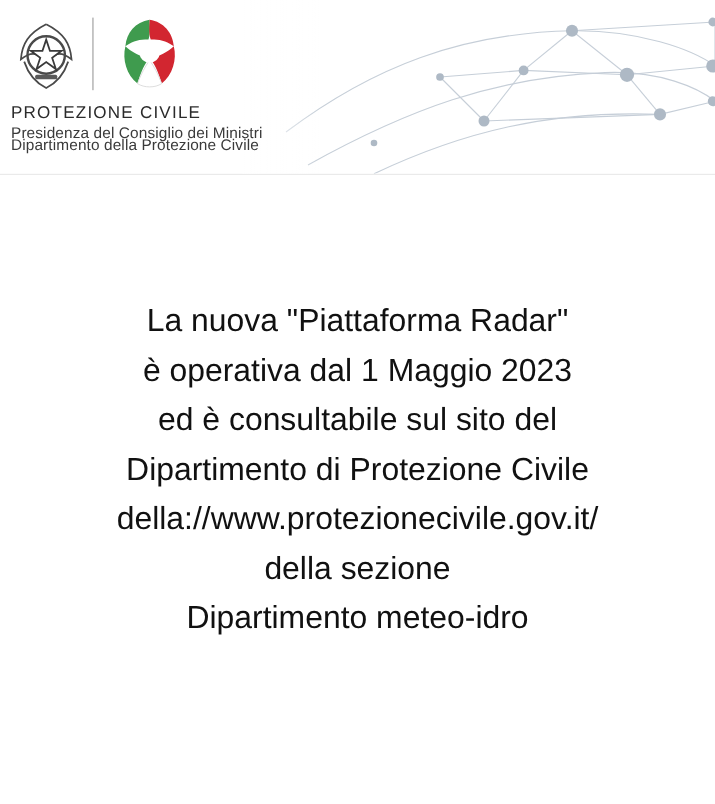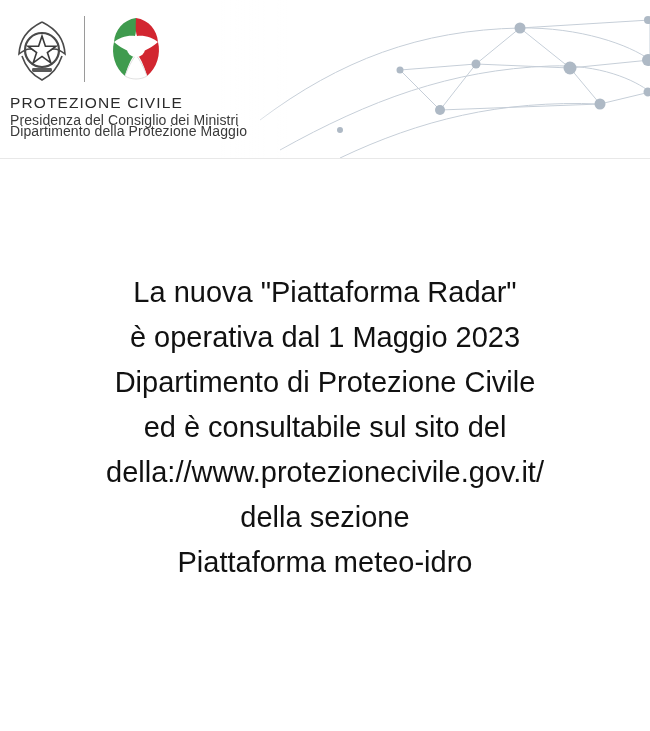--- a/index.html
+++ b/index.html
@@ -192,30 +192,30 @@
           <path d="M61 28 C 64 40, 60 54, 50 62 C 48 55, 45 46, 40 40 C 47 37, 56 33, 61 28 Z" fill="#d22630"></path>
           <path d="M28 62 C 34 66, 44 66, 50 62 C 47 54, 43 46, 39 41 C 35 46, 31 54, 28 62 Z" fill="#ffffff" stroke="#d8d8d8" stroke-width="0.8"></path>
           <ellipse cx="39" cy="35" rx="9" ry="8" fill="#ffffff"></ellipse>
         </svg>
       </div>
 
       <div class="brand-title">PROTEZIONE CIVILE</div>
 
       <div class="brand-sub">
         <div>Presidenza del Consiglio dei Ministri</div>
-        <div>Dipartimento della Protezione Maggio</div>
+        <div>Dipartimento della Protezione Civile</div>
       </div>
     </div>
   </div>
 
   <div class="content">
     <div class="notice">
       <div class="notice-line">La nuova "Piattaforma Radar"</div>
       <div class="notice-line">è operativa dal 1 Maggio 2023</div>
+      <div class="notice-line">ed è consultabile sul sito del</div>
       <div class="notice-line">Dipartimento di Protezione Civile</div>
-      <div class="notice-line">ed è consultabile sul sito del</div>
       <div class="notice-line">della://www.protezionecivile.gov.it/</div>
       <div class="notice-line">della sezione</div>
-      <div class="notice-line">Piattaforma meteo-idro</div>
+      <div class="notice-line">Dipartimento meteo-idro</div>
     </div>
   </div>
 
 </div>
 
 </body></html>

